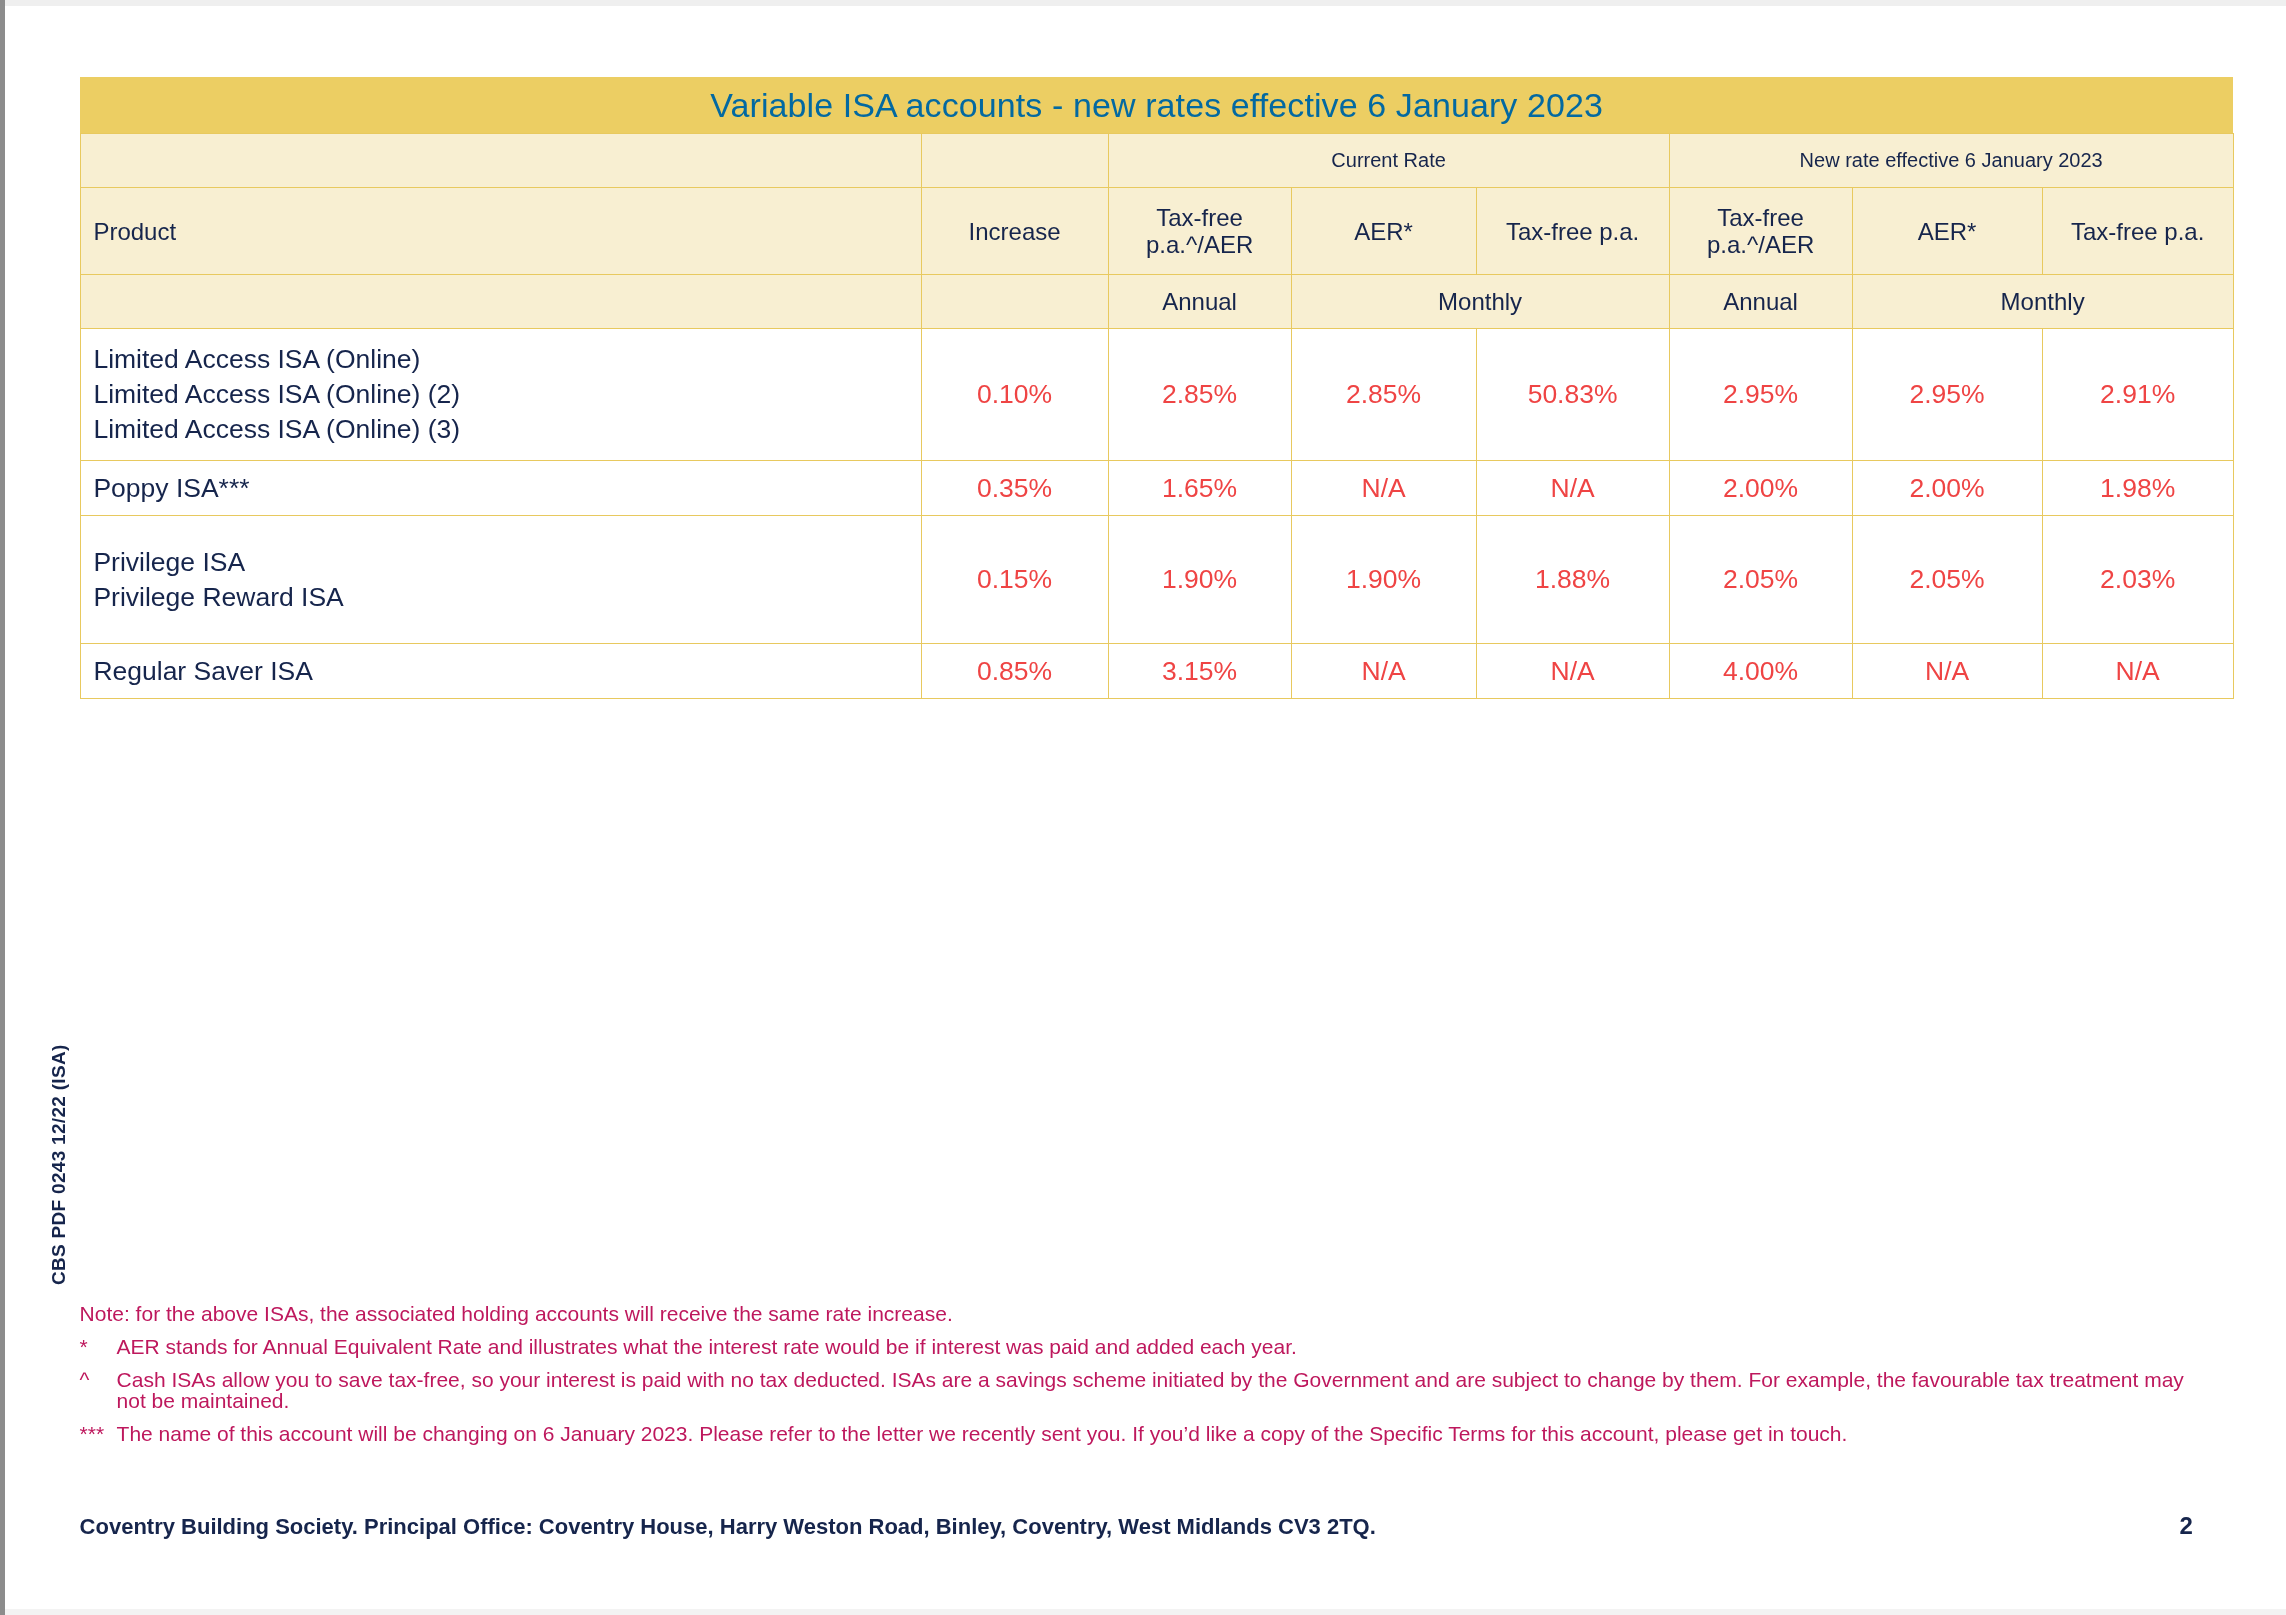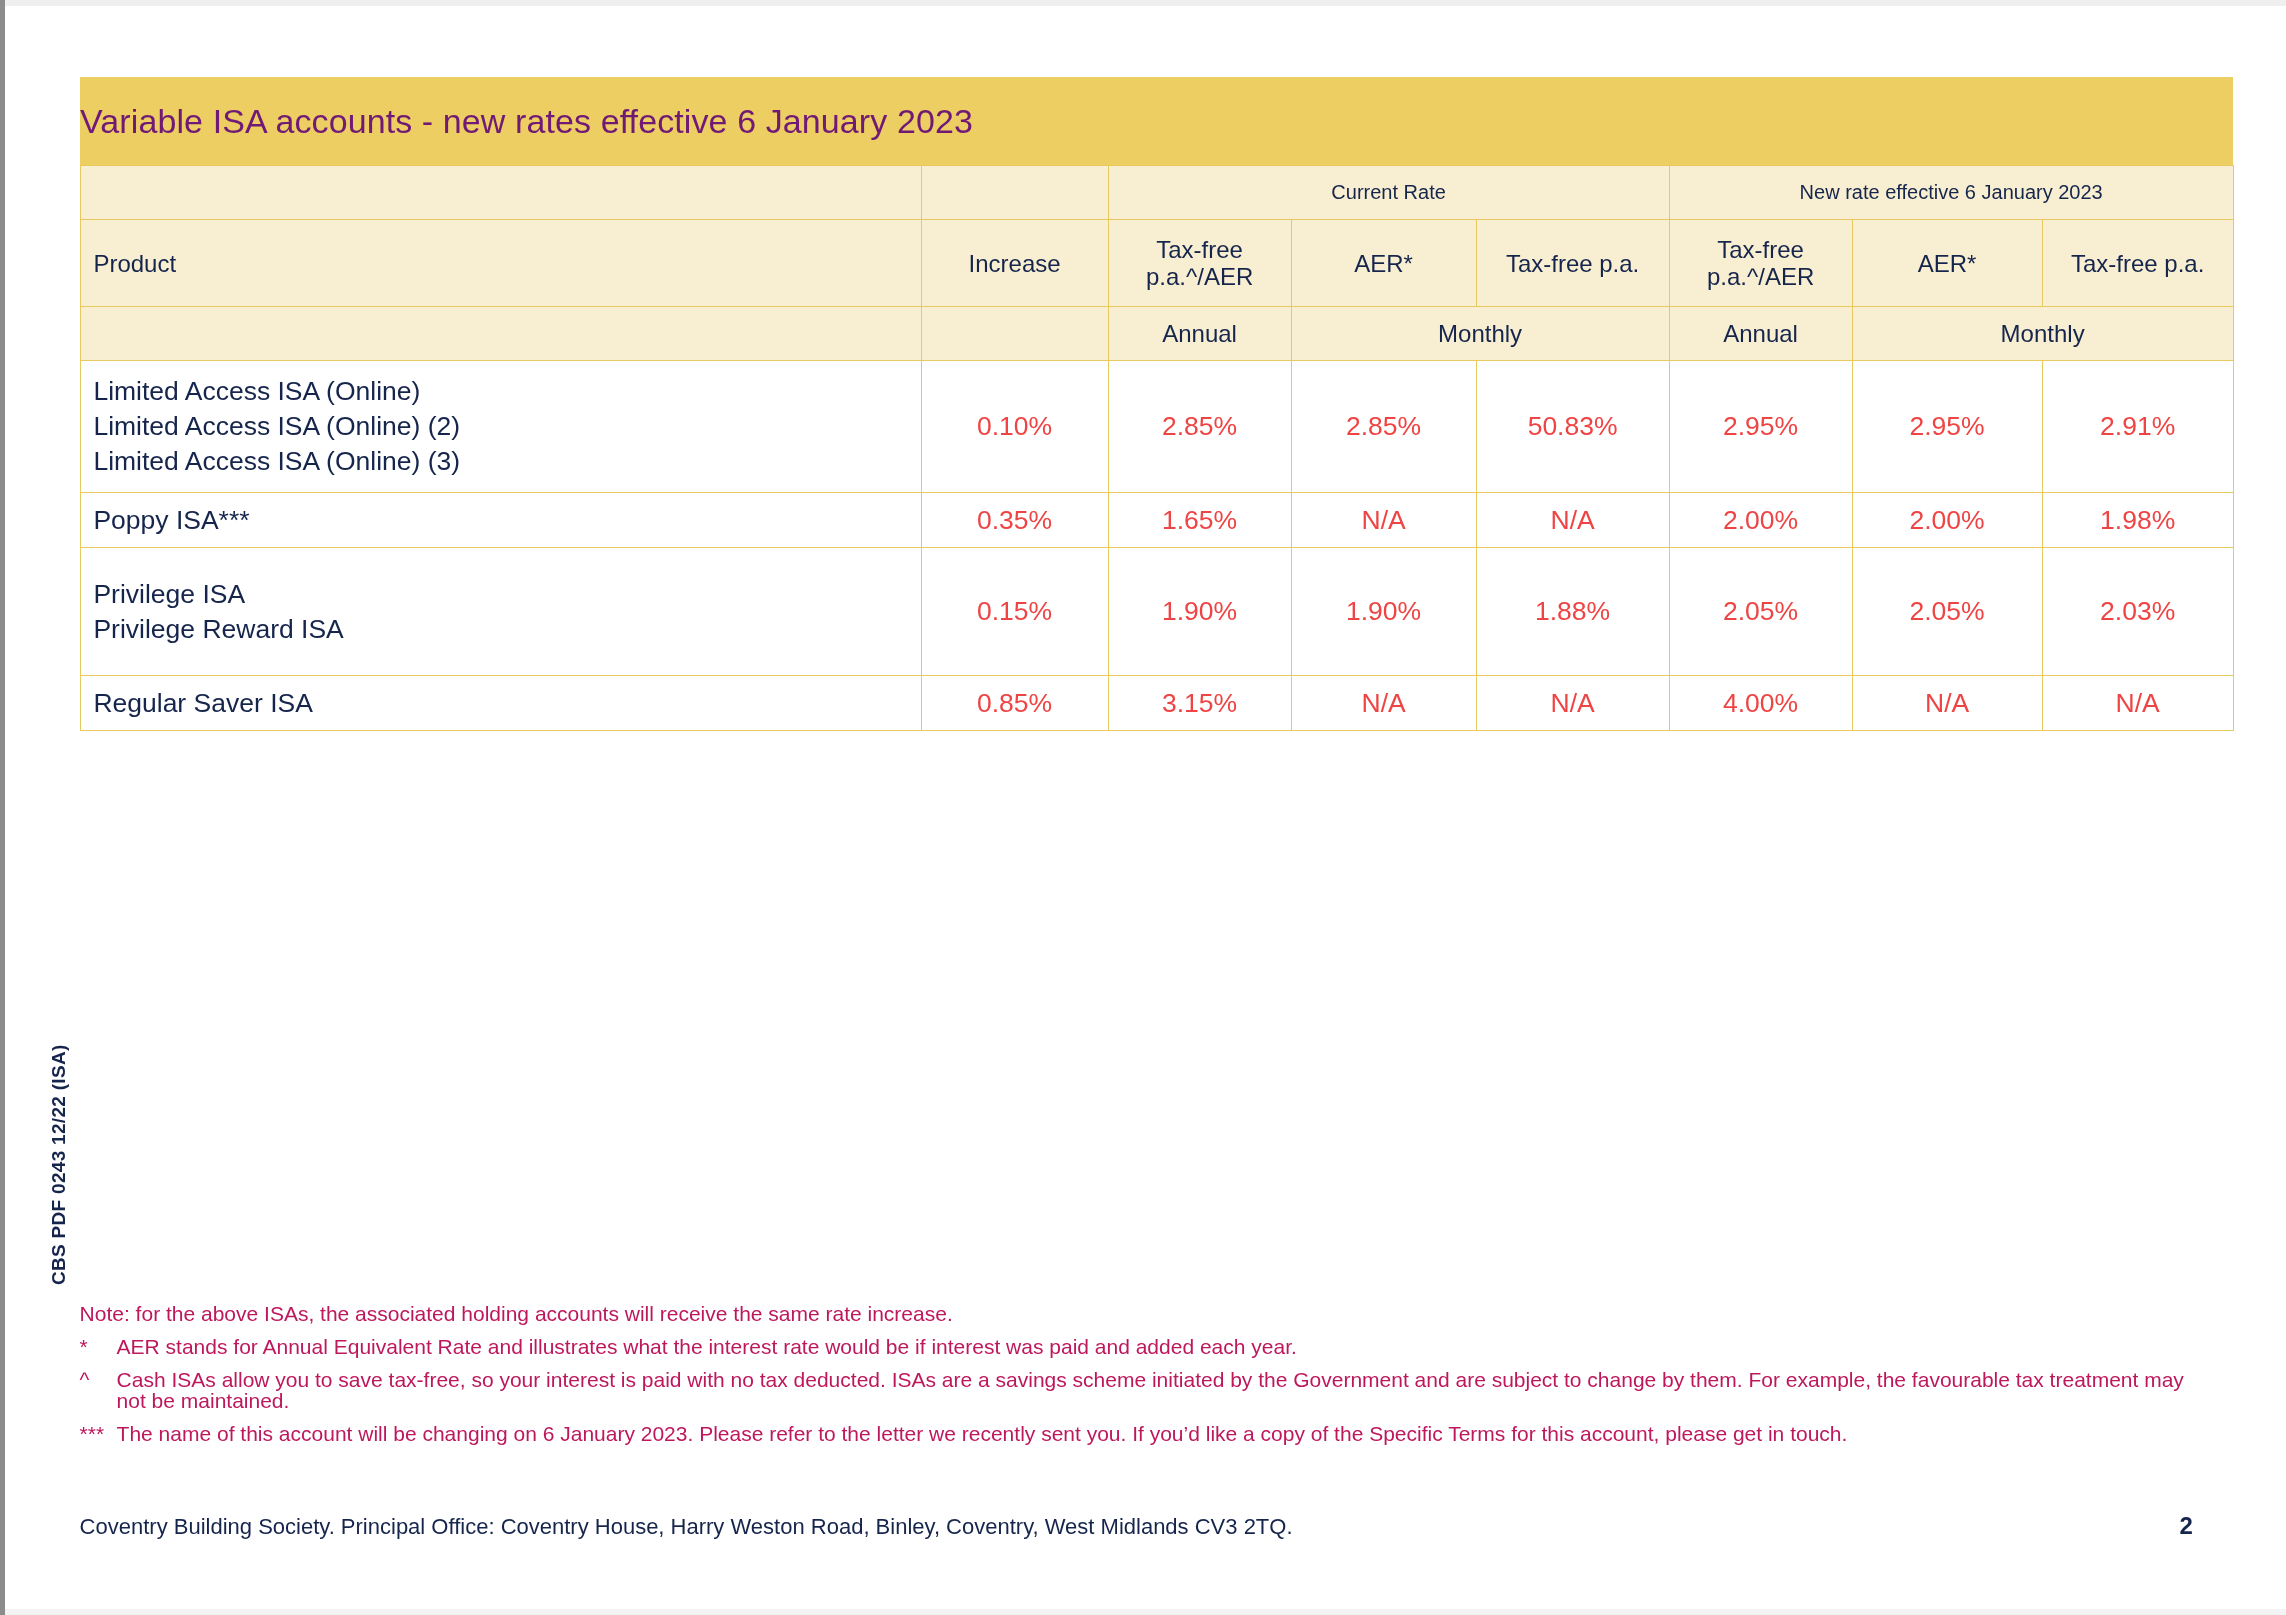--- a/index.html
+++ b/index.html
@@ -65,24 +65,25 @@
   }
   .rate-table td, .rate-table th {
     border: 1.4px solid #e8c95f;
     padding: 0;
     vertical-align: middle;
     font-weight: normal;
   }
 
   .title-cell {
     background: #ecce63;
-    color: #701a75;
+    color: #0369a1;
     font-size: 34px;
     font-weight: bold;
-    height: 88px;
+    text-align: center;
+    height: 56px;
     border: none !important;
     letter-spacing: 0.1px;
   }
 
   .hdr {
     background: #f8efd2;
     color: #16254c;
     font-weight: bold;
     text-align: center;
   }
@@ -138,21 +139,21 @@
     flex: 0 0 37px;
   }
   .note-text { flex: 1 1 auto; }
   .note-plain { margin-bottom: 12px; }
 
   .footer-line {
     position: absolute;
     left: 75px;
     top: 1508px;
     font-size: 22px;
-    font-weight: normal;
+    font-weight: bold;
     color: #16254c;
   }
   .page-number {
     position: absolute;
     left: 2175px;
     top: 1506px;
     font-size: 24px;
     font-weight: bold;
     color: #16254c;
   }

